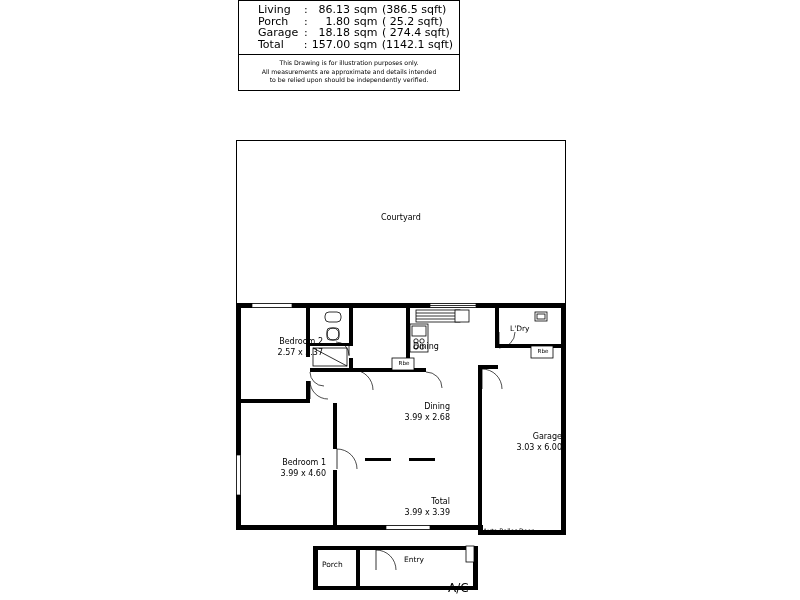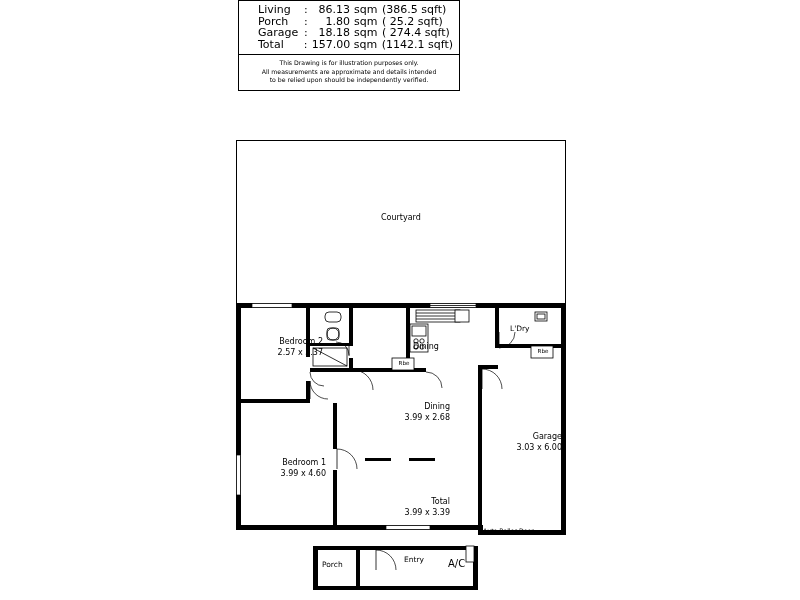--- a/index.html
+++ b/index.html
@@ -292,16 +292,16 @@
     <span class="name">Garage</span>
     <span class="dims">3.03 x 6.00</span>
   </div>
 
   <div class="tiny-label" style="left:510px; top:325px; font-size:7.5px;">L'Dry</div>
   <div class="tiny-label" style="left:396px; top:360px; width:16px;">Rbe</div>
   <div class="tiny-label" style="left:535px; top:348px; width:16px;">Rbe</div>
 
   <div class="tiny-label" style="left:322px; top:561px; font-size:7.5px;">Porch</div>
   <div class="tiny-label" style="left:378px; top:556px; font-size:7.5px;margin-left:26px;">Entry</div>
-  <div class="tiny-label" style="left:448px; top:560px; font-size:10px;">A/C</div>
+  <div class="tiny-label" style="left:448px; top:585px; font-size:12px;">A/C</div>
   <div class="tiny-label" style="left:483px; top:527px; font-size:6.2px;">Auto Roller Door</div>
 
 </div>
 
 </body></html>

